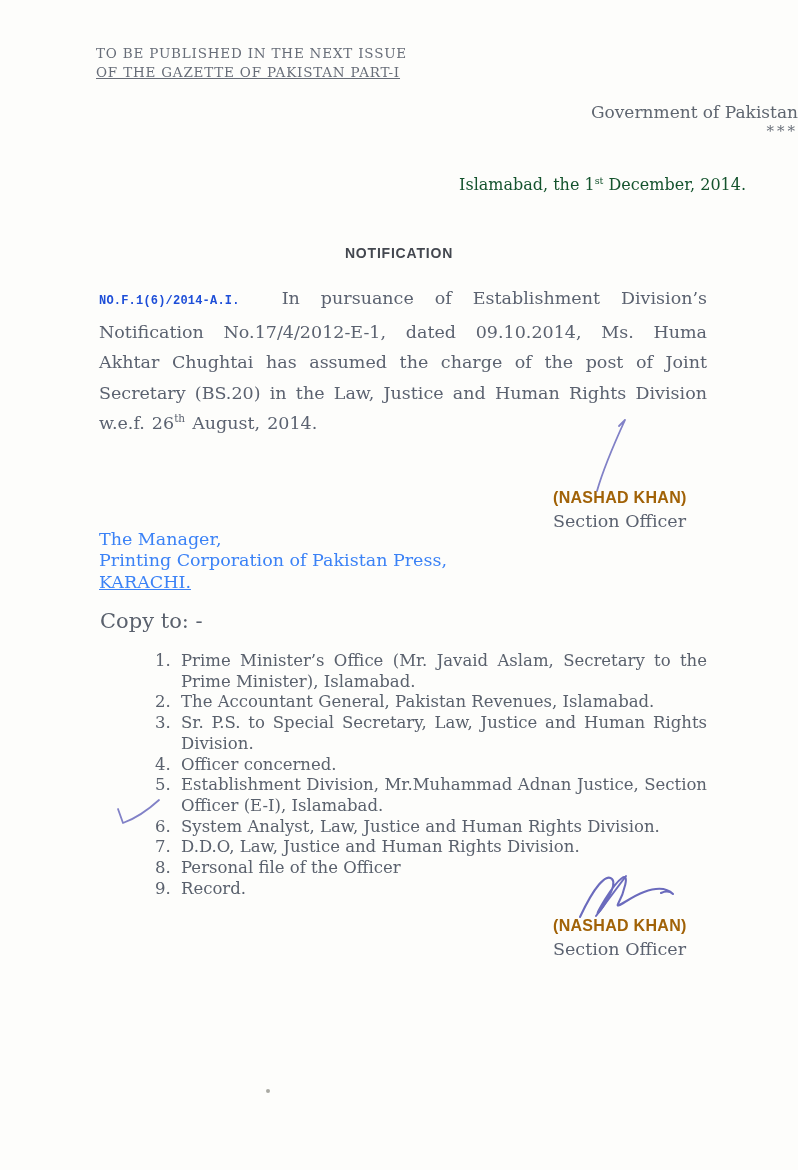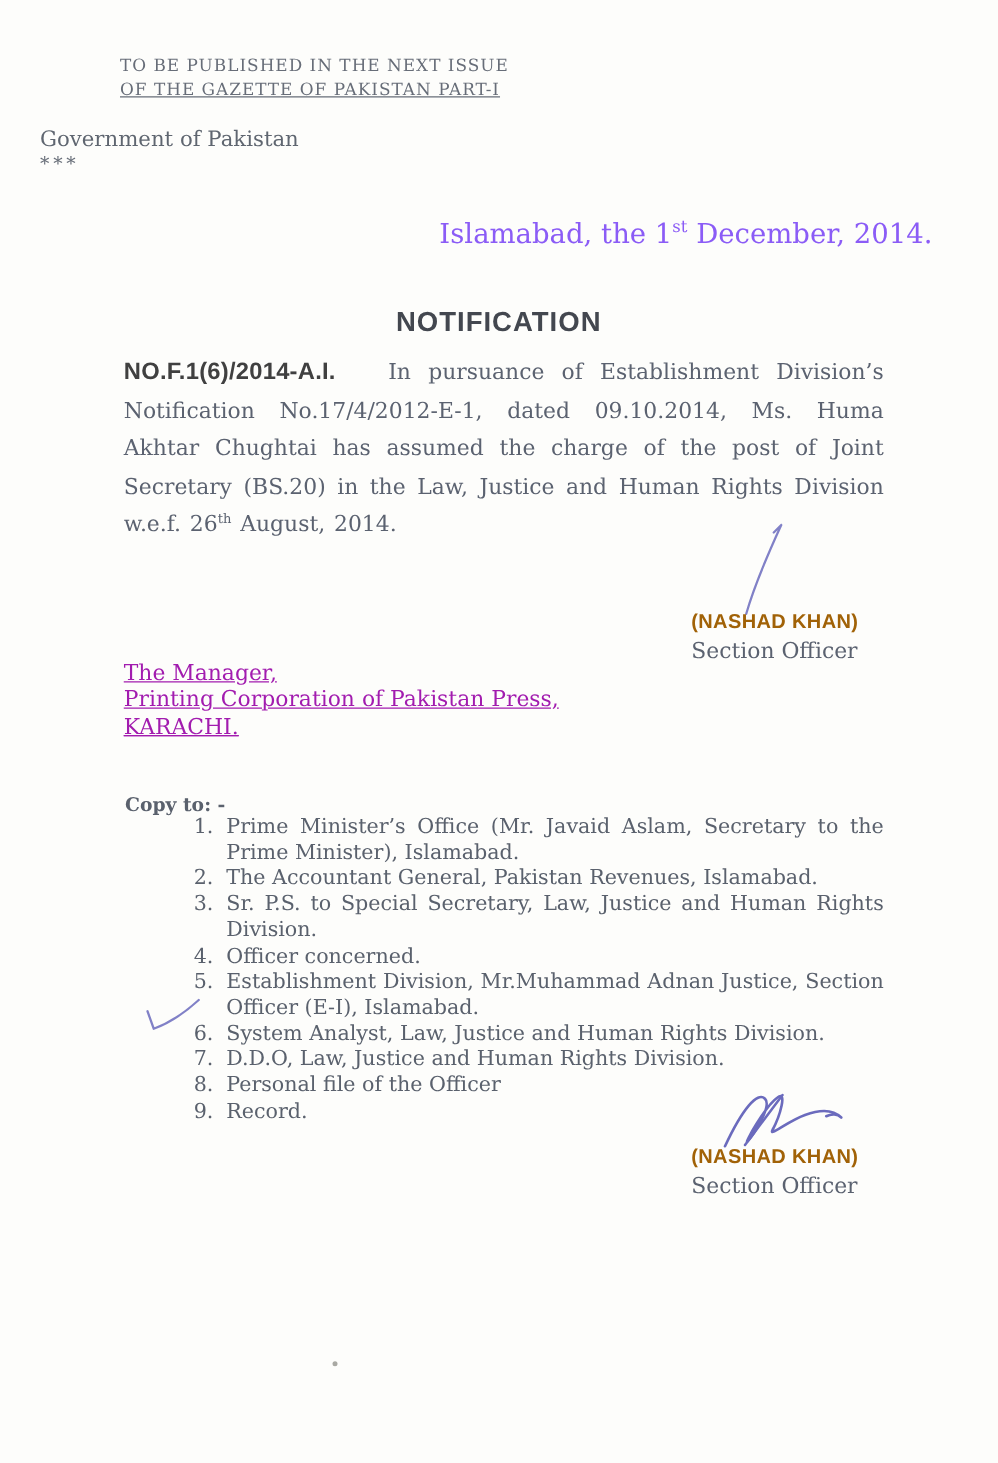--- a/index.html
+++ b/index.html
@@ -14,71 +14,71 @@
   
   .header-note{
     position:absolute;left:96px;top:44px;
     font-size:13.5px;letter-spacing:0.8px;
     line-height:19px;color:#676d78;
   }
   .header-note .u{text-decoration:underline;}
   
   .letterhead{
     position:absolute;left:0;right:0;top:101px;
-    text-align:left;color:#5f6670;
+    text-align:right;color:#5f6670;
     font-size:17px;line-height:22px;padding-left:32px;
   }
   .letterhead .stars{font-size:15px;letter-spacing:3px;line-height:16px;color:#6a707a;}
   
   .date-line{
     position:absolute;right:52px;top:175px;
-    font-size:22px;color:#8b5cf6;
+    font-size:16px;color:#14532d;
   }
   sup{font-size:0.6em;line-height:0;}
   
   .notif-title{
     position:absolute;left:0;right:0;top:245px;
     text-align:center;
     font-family:"Liberation Sans", sans-serif;
-    font-weight:700;font-size:22px;letter-spacing:0.8px;
+    font-weight:700;font-size:14px;letter-spacing:0.8px;
     color:#43474f;
   }
   
   .body-par{
     position:absolute;left:99px;top:283px;width:608px;
     margin:0;text-align:justify;
     font-size:17.5px;line-height:30.6px;
     word-spacing:1.5px;color:#5b6270;
   }
   .body-par .ref{
-    font-family:Liberation Sans, sans-serif;
-    font-weight:700;font-size:19px;
-    color:#404040;margin-right:42px;
+    font-family:Liberation Mono, monospace;
+    font-weight:700;font-size:12px;
+    color:#1d4ed8;margin-right:42px;
     letter-spacing:0.2px;word-spacing:0;
   }
   
   .sig{position:absolute;left:553px;}
   .sig .name{
     font-family:"Liberation Sans", sans-serif;
     font-weight:700;font-size:16px;letter-spacing:0.3px;
     color:#a16207;line-height:18px;
   }
   .sig .title{font-size:17.5px;color:#5b6270;margin-top:4px;line-height:20px;}
   .sig-top{top:489px;}
   .sig-bottom{top:917px;}
   
   .addressee{
     position:absolute;left:99px;top:529px;
-    font-size:17.5px;line-height:21.3px;color:#a21caf;text-decoration:underline;
+    font-size:17.5px;line-height:21.3px;color:#3b82f6;
   }
   .addressee .u{text-decoration:underline;}
   
   .copy-to{
-    position:absolute;left:100px;top:635px;
-    font-size:15px;color:#5a616d;font-weight:bold;
+    position:absolute;left:100px;top:609px;
+    font-size:21px;color:#5a616d;
   }
   
   .copy-list{
     position:absolute;left:155px;top:651px;width:552px;
     font-size:16.5px;line-height:20.7px;color:#5a616d;
   }
   .copy-list .li{display:flex;}
   .copy-list .num{flex:none;width:26px;}
   .copy-list .txt{flex:1;text-align:justify;}
   

